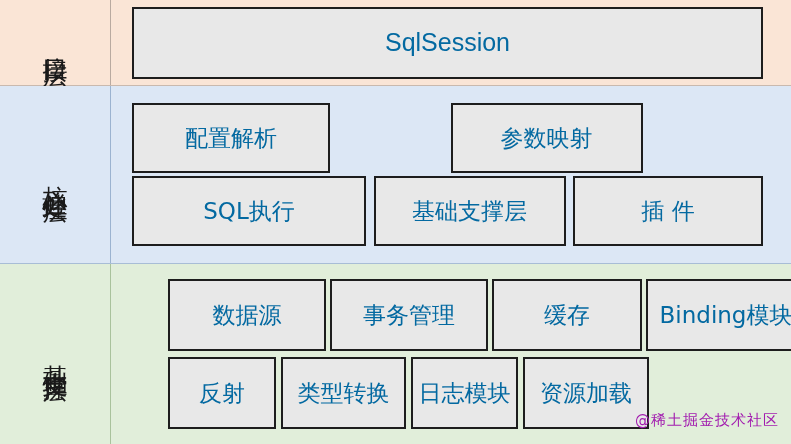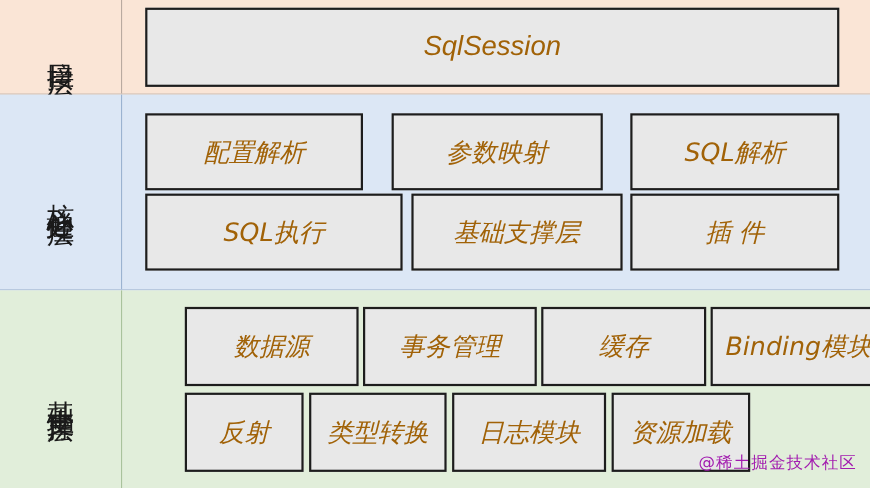--- a/index.html
+++ b/index.html
@@ -85,26 +85,25 @@
   .layer-interface .row { padding-top: 0; }
   .core-row-1 { margin-bottom: 3px; }
   .found-row-1 { margin-bottom: 6px; }
   .box {
     background: #e8e8e8;
     border: 2px solid #1d1d1d;
     box-sizing: border-box;
     display: flex;
     align-items: center;
     justify-content: center;
-    color: #a16207;
+    color: #0369a1;
     font-size: 23px;
     font-family: "DejaVu Sans", "Liberation Sans", sans-serif;
     white-space: nowrap;
     overflow: hidden;
-    font-style: italic;
   }
   .box.sql-session {
     width: 100%;
     height: 72px;
     font-size: 25px;
     font-family: "Liberation Sans", sans-serif;
   }
   .core-box {
     height: 70px;
     flex: 0 0 auto;
@@ -147,21 +146,20 @@
   <div class="layer layer-core">
     <div class="layer-label">
       <span class="vtext">核心处理层</span>
     </div>
     <div class="layer-body">
       <div class="row core-row-1">
         <div class="box core-box" style="width:198px">配置解析</div>
         <div class="core-gap"></div>
         <div class="box core-box" style="width:192px">参数映射</div>
         <div class="core-gap"></div>
-        <div class="box core-box" style="width:190px">SQL解析</div>
       </div>
       <div class="row core-row-2">
         <div class="box core-box" style="width:234px">SQL执行</div>
         <div class="core-gap"></div>
         <div class="box core-box" style="width:192px">基础支撑层</div>
         <div class="core-gap"></div>
         <div class="box core-box" style="width:190px">插 件</div>
       </div>
     </div>
   </div>
@@ -178,21 +176,21 @@
         <div class="found-gap"></div>
         <div class="box found-box" style="width:150px">缓存</div>
         <div class="found-gap"></div>
         <div class="box found-box" style="width:160px">Binding模块</div>
       </div>
       <div class="row found-row-2">
         <div class="box found-box" style="width:108px">反射</div>
         <div class="found-gap-sm"></div>
         <div class="box found-box" style="width:125px">类型转换</div>
         <div class="found-gap-sm"></div>
-        <div class="box found-box" style="width:140px">日志模块</div>
+        <div class="box found-box" style="width:107px">日志模块</div>
         <div class="found-gap-sm"></div>
         <div class="box found-box" style="width:126px">资源加载</div>
         <div class="found-gap-sm"></div>
       </div>
     </div>
   </div>
 
   <div class="watermark">@稀土掘金技术社区</div>
 
 </div>

